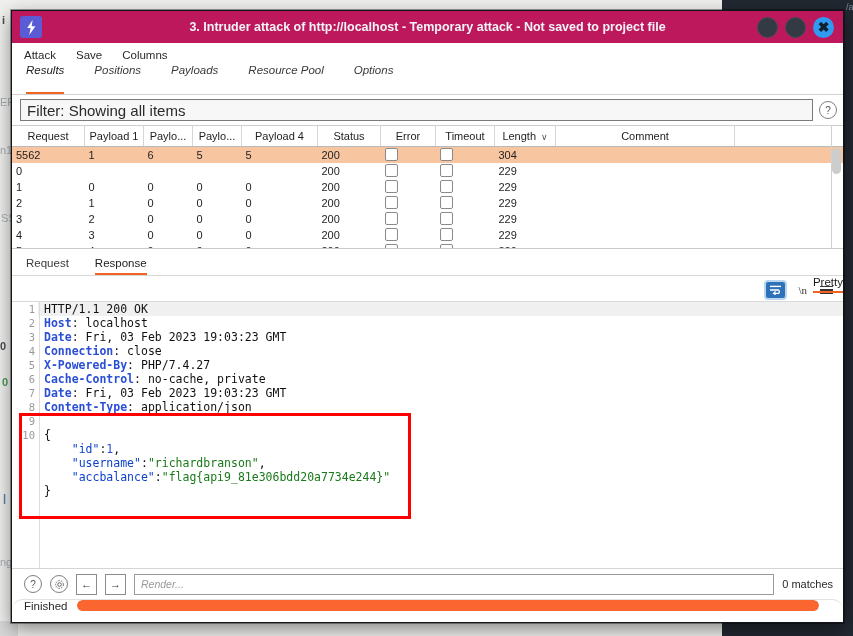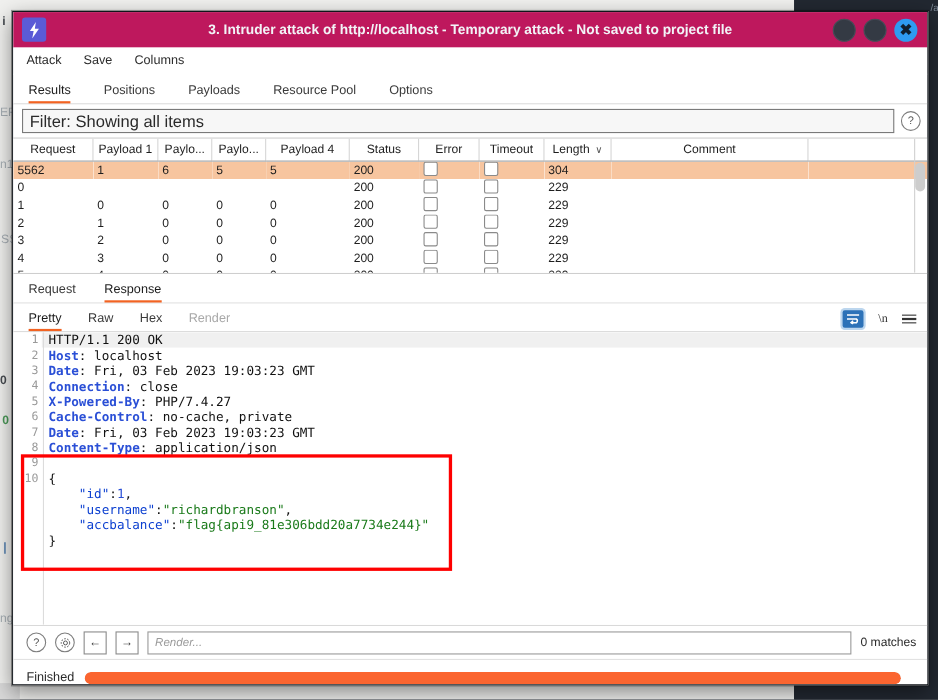--- a/index.html
+++ b/index.html
@@ -81,21 +81,21 @@
     height:24px;min-height:24px;background:#fff;display:flex;align-items:center;
     padding-left:12px;gap:20px;border-bottom:1px solid #ffffff;
   }
   .menu-item{font-size:11.5px;color:#2b2b2b;cursor:default;}
 
   
   #maintabs{
     height:26px;min-height:26px;background:#fff;display:flex;align-items:flex-end;
     padding-left:14px;gap:30px;border-bottom:1px solid #d2d2d2;
   }
-  .mtab{font-size:11.5px;color:#3a3a3a;padding-bottom:4px;border-bottom:2px solid transparent;}
+  .mtab{font-size:11.5px;color:#3a3a3a;padding-bottom:16px;border-bottom:2px solid transparent;font-style:italic;}
   .mtab.active{color:#1c1c1c;border-bottom-color:#f26322;}
 
   
   #filterbar{
     height:30px;min-height:30px;background:#fff;display:flex;align-items:center;
     padding:0 6px 0 8px;gap:6px;
   }
   #filter-input{
     flex:1;height:20px;border:1px solid #7a7a7a;background:#f7f7f7;
     font-size:15px;color:#2a2a2a;display:flex;align-items:center;padding-left:6px;
@@ -135,21 +135,21 @@
   #rrtabs{
     height:26px;min-height:26px;background:#fff;display:flex;align-items:flex-end;
     padding-left:14px;gap:26px;border-top:1px solid #c9c9c9;border-bottom:1px solid #d9d9d9;
   }
   .rrtab{font-size:11.5px;color:#3a3a3a;padding-bottom:4px;border-bottom:2px solid transparent;}
   .rrtab.active{color:#1c1c1c;border-bottom-color:#f26322;}
 
   
   #viewtabs{
     height:25px;min-height:25px;background:#fff;display:flex;align-items:flex-end;
-    padding-left:14px;gap:24px;border-bottom:1px solid #d9d9d9;position:relative;
+    padding-left:14px;gap:24px;border-bottom:1px solid #d9d9d9;position:relative;flex-direction:column;
   }
   .vtab{font-size:11.5px;color:#3a3a3a;padding-bottom:3px;border-bottom:2px solid transparent;}
   .vtab.active{color:#1c1c1c;border-bottom-color:#f26322;}
   .vtab.disabled{color:#a8a8a8;}
   #view-tools{position:absolute;right:10px;bottom:3px;display:flex;align-items:center;gap:13px;}
   #tool-wrap-icon{
     width:19px;height:16px;background:#2d72b8;border-radius:2px;
     display:flex;align-items:center;justify-content:center;
     box-shadow:0 0 0 2px #bcd6ee;
   }
@@ -203,21 +203,21 @@
   #search-input{
     flex:1;height:19px;border:1px solid #9a9a9a;background:#fff;
     font-size:10.5px;color:#9a9a9a;font-style:italic;display:flex;align-items:center;
     padding-left:6px;font-family:"Liberation Sans",sans-serif;
   }
   #matches{font-size:11px;color:#2a2a2a;white-space:nowrap;}
 
   
   #statusbar{
     height:22px;min-height:22px;background:#fff;border-top:1px solid #e2e2e2;
-    display:flex;align-items:flex-end;padding:0 24px 0 12px;gap:10px;
+    display:flex;align-items:flex-start;padding:0 24px 0 12px;gap:10px;border-radius:11px;
   }
   #status-label{font-size:11.5px;color:#2a2a2a;white-space:nowrap;}
   #progress-track{flex:1;height:11px;background:#ececec;border-radius:6px;overflow:hidden;}
   #progress-fill{height:100%;background:#fb6530;border-radius:6px;}
 </style>
 </head>
 <body>
 
 <div id="bg-layer">
   <div id="bg-page"></div>

